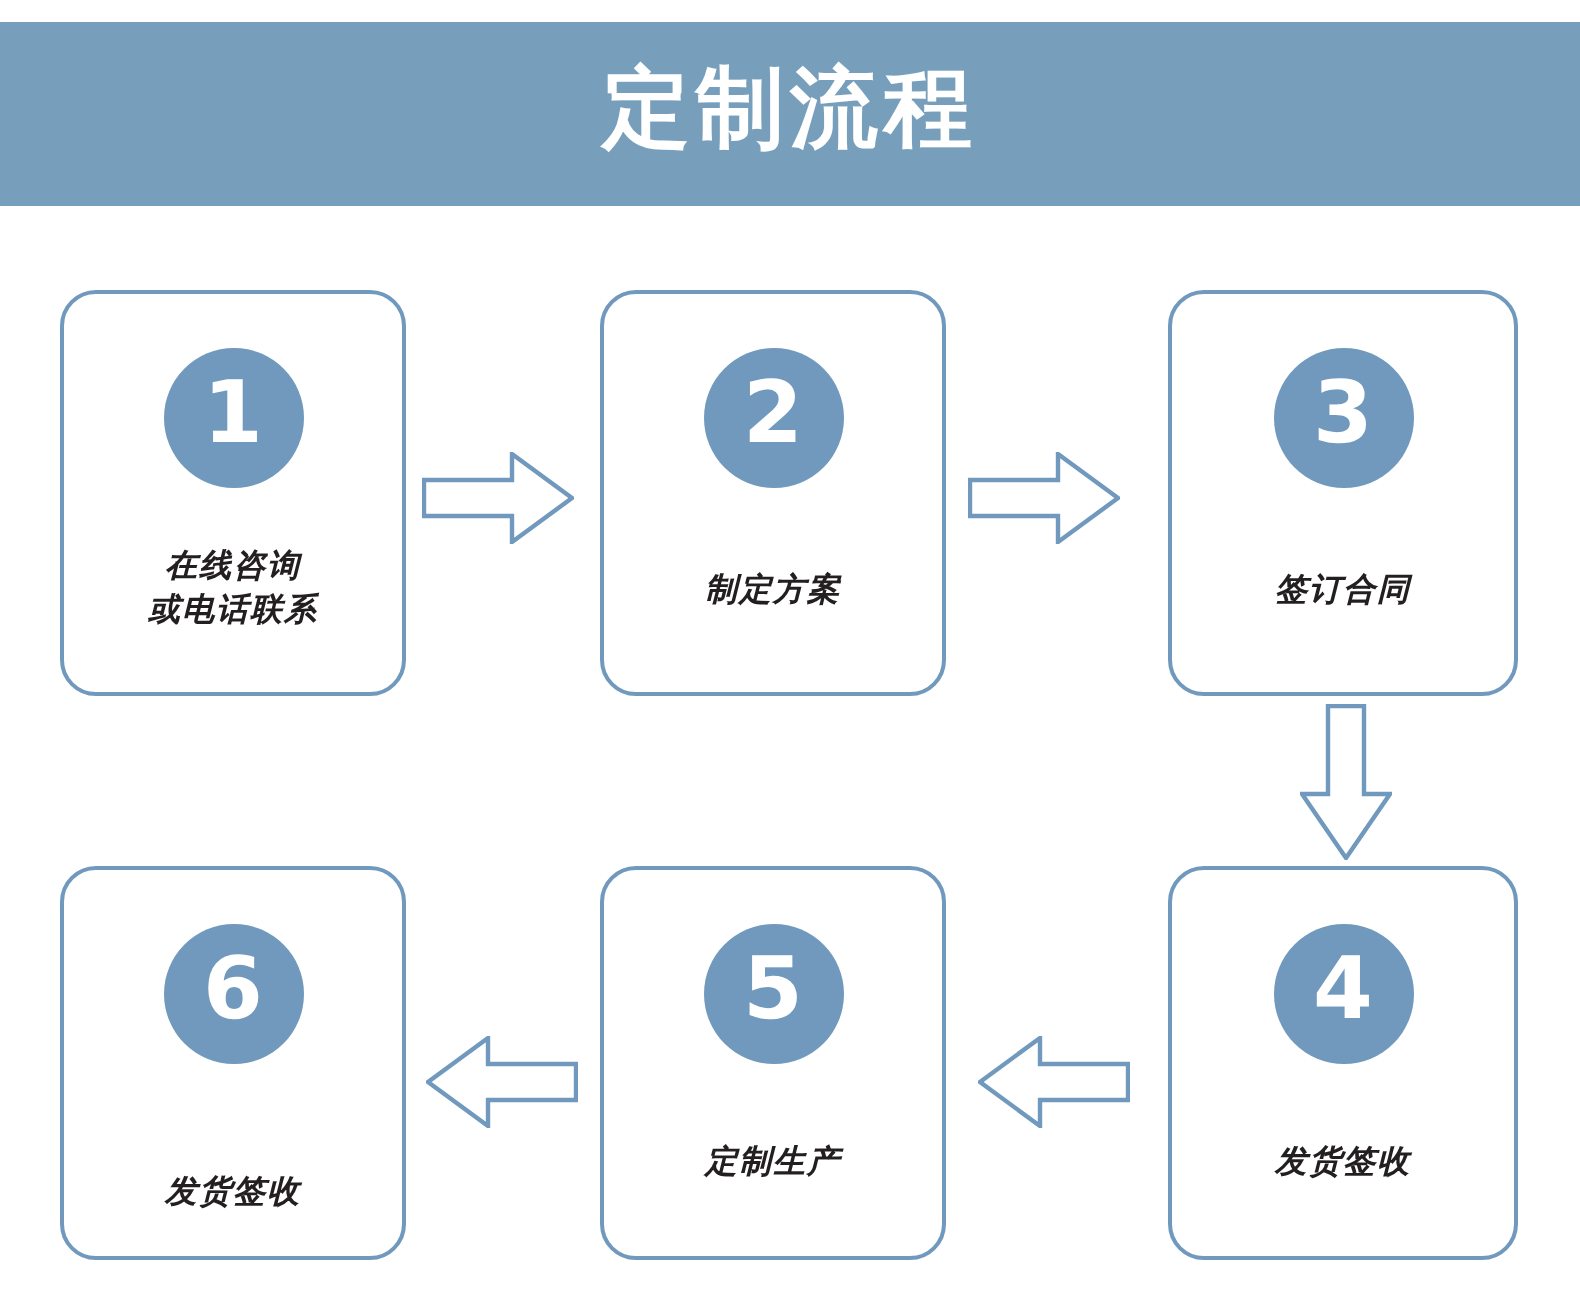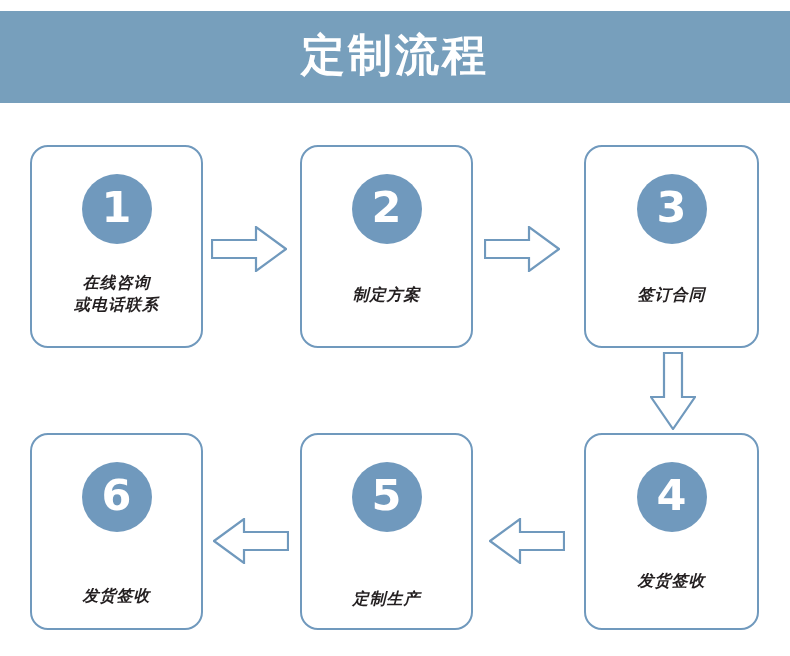--- a/index.html
+++ b/index.html
@@ -96,21 +96,21 @@
   #box-2 .step-circle { margin-top: 27px; }
   #box-3 .step-circle { margin-top: 27px; }
   #box-4 .step-circle { margin-top: 27px; }
   #box-5 .step-circle { margin-top: 27px; }
   #box-6 .step-circle { margin-top: 27px; }
 
   #box-1 .step-label { margin-top: 28px; }
   #box-2 .step-label { margin-top: 40px; }
   #box-3 .step-label { margin-top: 40px; }
   #box-4 .step-label { margin-top: 38px; }
-  #box-5 .step-label { margin-top: 56px; }
+  #box-5 .step-label { margin-top: 38px; }
   #box-6 .step-label { margin-top: 53px; }
 
   
   .arrow {
     position: absolute;
   }
   #arrow-1-2 { left: 211px; top: 226px; width: 76px; height: 46px; }
   #arrow-2-3 { left: 484px; top: 226px; width: 76px; height: 46px; }
   #arrow-3-4 { left: 650px; top: 352px; width: 46px; height: 78px; }
   #arrow-4-5 { left: 489px; top: 518px; width: 76px; height: 46px; }

